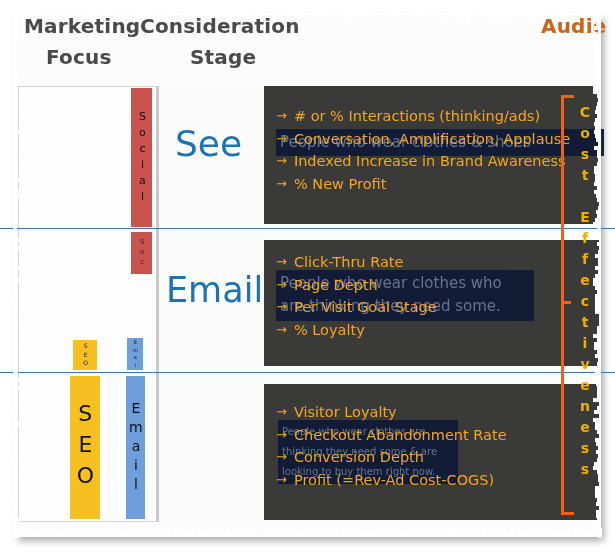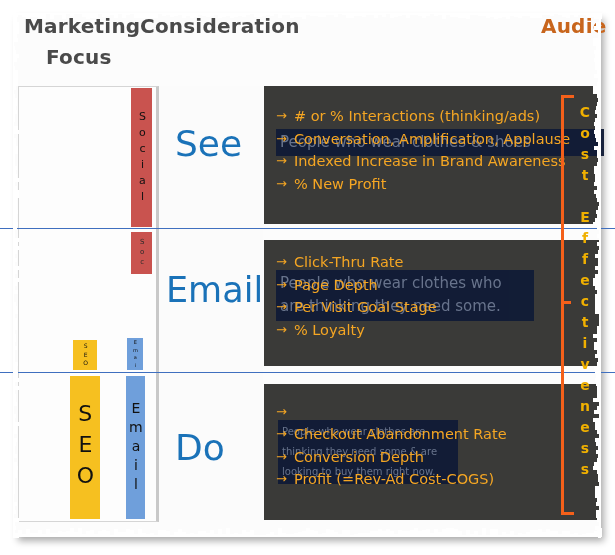--- a/index.html
+++ b/index.html
@@ -116,20 +116,21 @@
   <div class="ghost" id="ghost-see" style="white-space: nowrap;">People who wear clothes &amp; shoes</div>
   <div class="ghost" id="ghost-think" style="white-space: normal; width: 250px;">People who wear clothes who are thinking they need some.</div>
   <div class="ghost" id="ghost-do" style="white-space: normal; width: 172px;">People who wear clothes are thinking they need some &amp; are looking to buy them right now.</div>
 
   <div class="rowline" id="line1"></div>
   <div class="rowline" id="line2"></div>
 
   <div class="hd" id="hd-mk">Marketing</div>
   <div class="hd" id="hd-cons">Consideration</div>
   <div class="hd" id="hd-focus">Focus</div>
+  <div class="hd" id="hd-stage">Stage</div>
   <div class="hd" id="hd-aud">Audie</div>
 
   <div class="bar" id="bar-social">
     <span>Social</span>
   </div>
   <div class="bar" id="bar-social-stub">
     <span>Soc</span>
   </div>
 
   <div class="bar" id="bar-seo-stub">
@@ -141,21 +142,20 @@
 
   <div class="bar" id="bar-email-stub">
     <span>Emai</span>
   </div>
   <div class="bar" id="bar-email">
     <span>Email</span>
   </div>
 
   <div class="stagelbl" id="lbl-see">See</div>
   <div class="stagelbl" id="lbl-think">Email</div>
-  <div class="stagelbl" id="lbl-do">Do</div>
 
   <div class="metrics" id="m-see">
       <div class="mline">
         <span class="arrow">→</span>
         <span># or % Interactions (thinking/ads)</span>
       </div>
       <div class="mline">
         <span class="arrow">→</span>
         <span>Conversation, Amplification, Applause</span>
       </div>
@@ -182,20 +182,21 @@
         <span>Per Visit Goal Stage</span>
       </div>
       <div class="mline">
         <span class="arrow">→</span>
         <span>% Loyalty</span>
       </div>
     </div>
   <div class="metrics" id="m-do">
       <div class="mline">
         <span class="arrow">→</span>
+        <span>Visitor Loyalty</span>
       </div>
       <div class="mline">
         <span class="arrow">→</span>
         <span>Checkout Abandonment Rate</span>
       </div>
       <div class="mline">
         <span class="arrow">→</span>
         <span>Conversion Depth</span>
       </div>
       <div class="mline">

